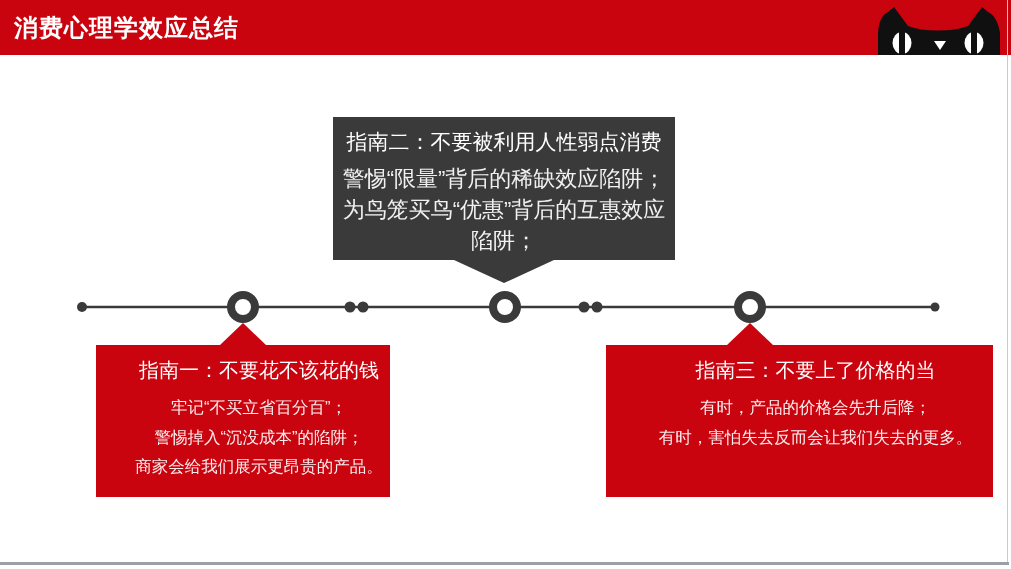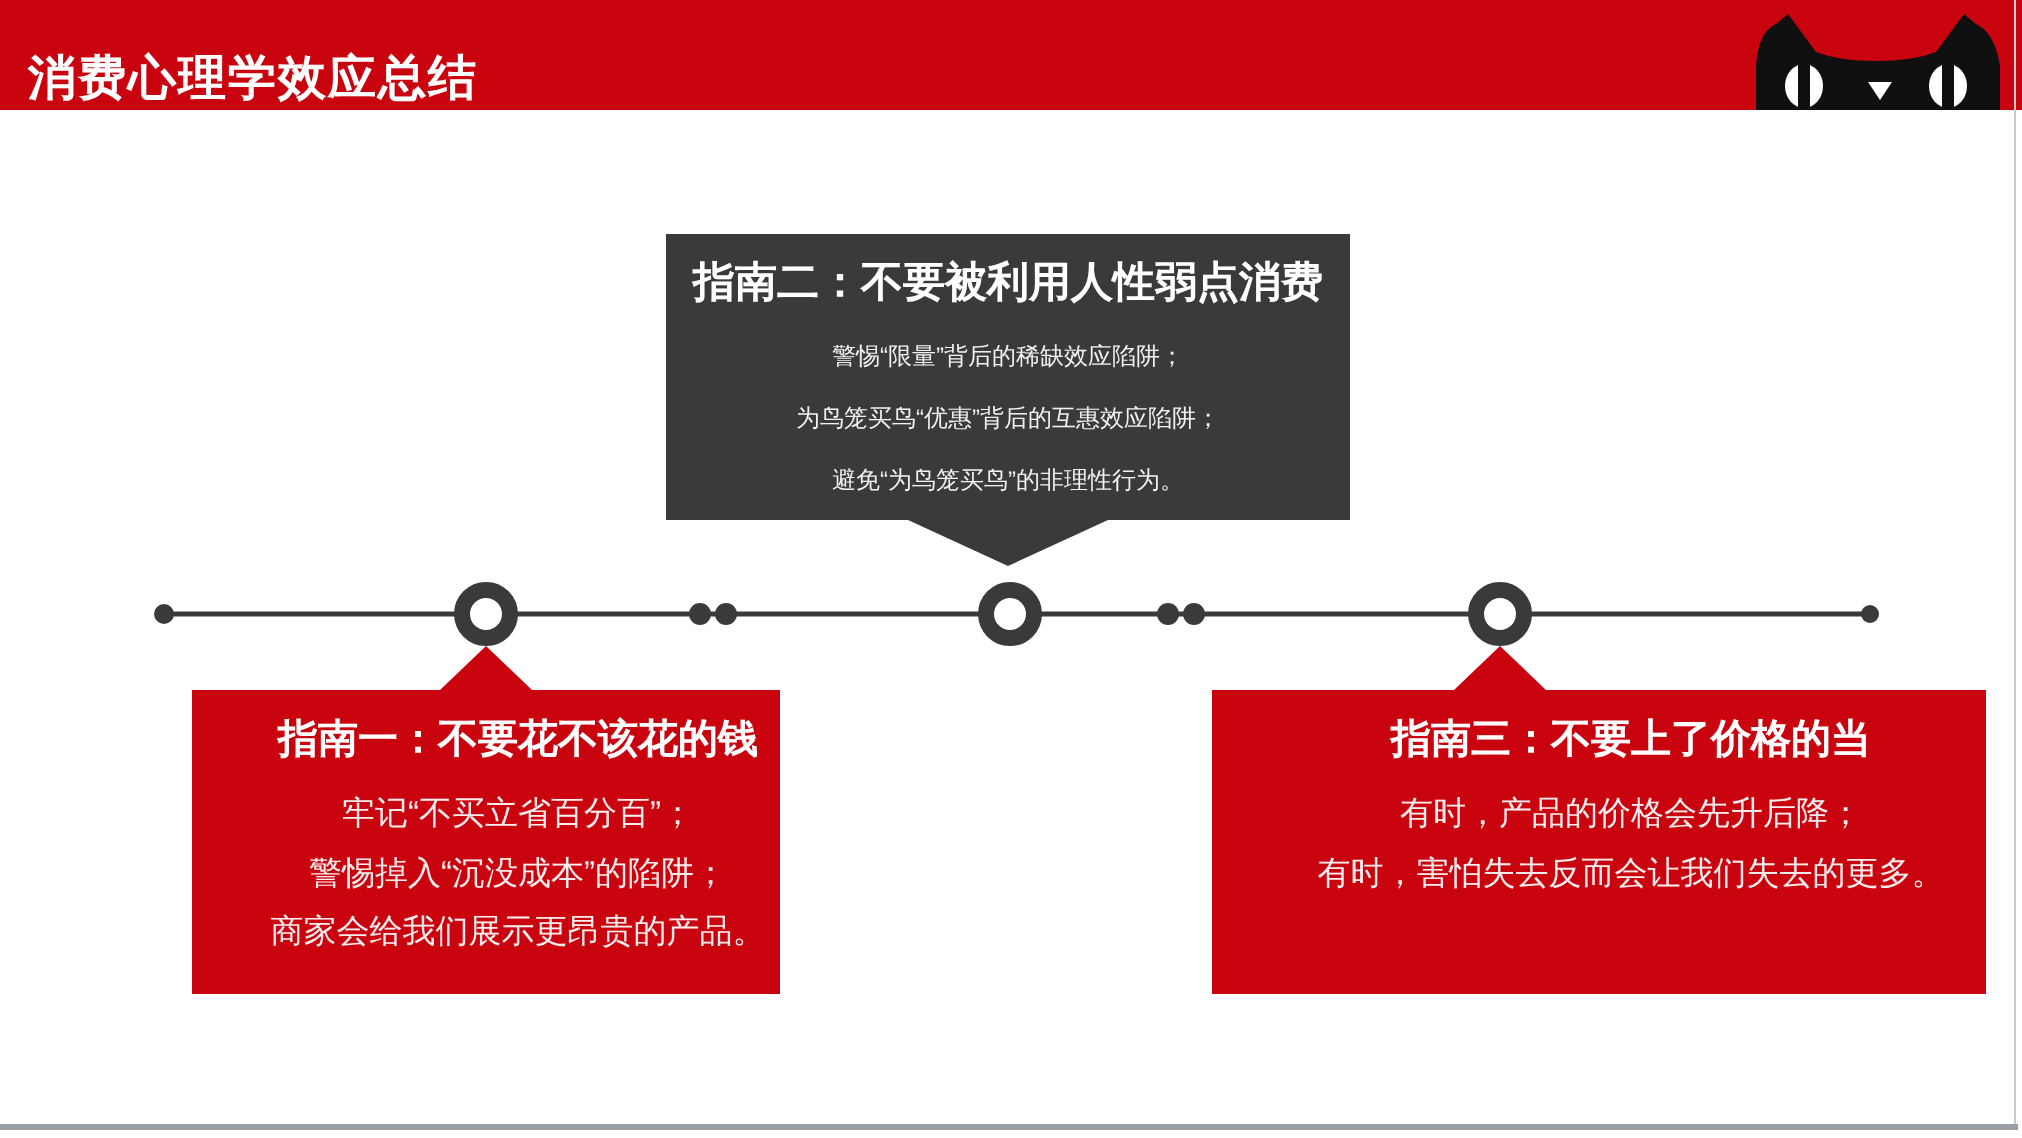--- a/index.html
+++ b/index.html
@@ -26,47 +26,47 @@
 
   
   .header {
     position: absolute; left: 0; top: 0; width: 1011px; height: 55px;
     background: #c9040f;
     overflow: hidden;
   }
   .header h1 {
     position: absolute; left: 14px; top: 0; height: 55px;
     display: flex; align-items: center;
-    color: #ffffff; font-size: 24px; font-weight: bold; letter-spacing: 1px; margin-top: 11px;
+    color: #ffffff; font-size: 24px; font-weight: bold; letter-spacing: 1px;
   }
   .cat-logo { position: absolute; left: 876px; top: 6px; }
 
   
   .timeline-svg { position: absolute; left: 0; top: 285px; }
 
   
   .callout {
     position: absolute;
     text-align: center;
     color: #ffffff;
   }
   .callout .co-title {
-    font-weight: bold; color: #ffffff;
+    font-weight: normal; color: #ffffff;
   }
   .callout p {
     color: rgba(255,255,255,0.93);
   }
   .callout-dark {
     left: 333px; top: 117px; width: 342px; height: 143px;
     background: #3a3a3a;
     padding-top: 11px;
   }
   .callout-dark .co-title { font-size: 21px; line-height: 27px; }
   .callout-dark .co-body { margin-top: 8px; }
-  .callout-dark p { font-size: 12px; line-height: 31px; }
+  .callout-dark p { font-size: 22px; line-height: 31px; }
   .tail-down {
     position: absolute; top: 143px; left: 50%; transform: translateX(-50%);
     width: 0; height: 0;
     border-left: 50px solid transparent;
     border-right: 50px solid transparent;
     border-top: 23px solid #3a3a3a;
   }
   .callout-red {
     top: 345px; height: 152px;
     background: #c9040f;

